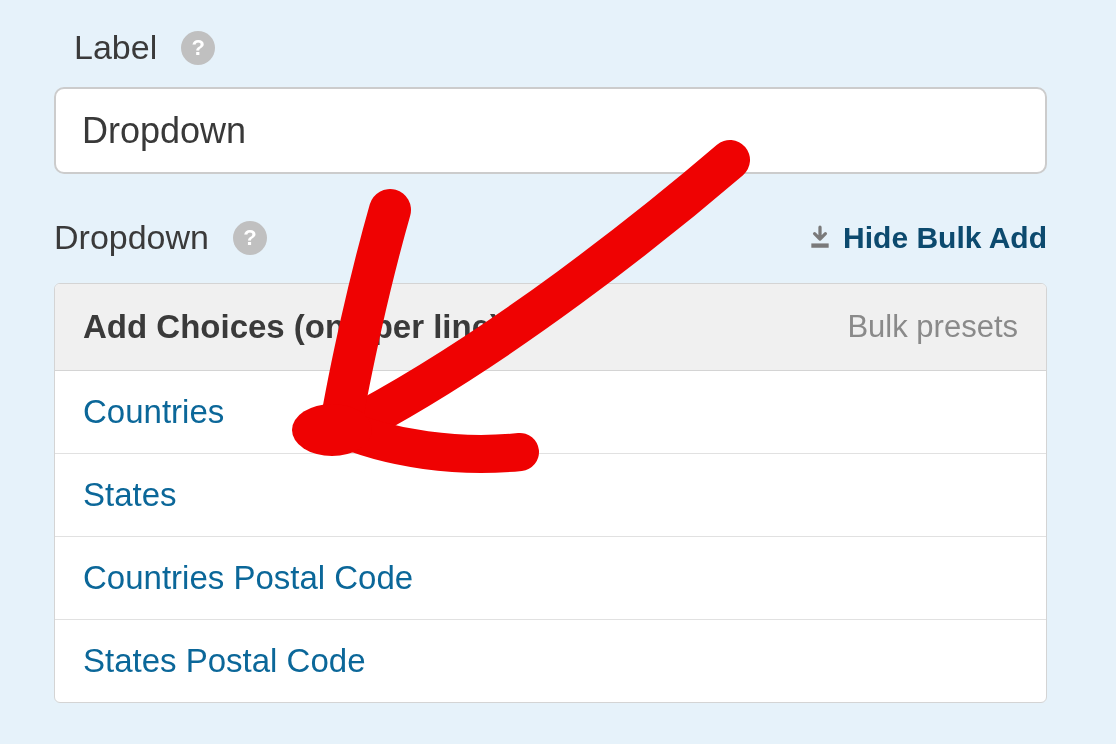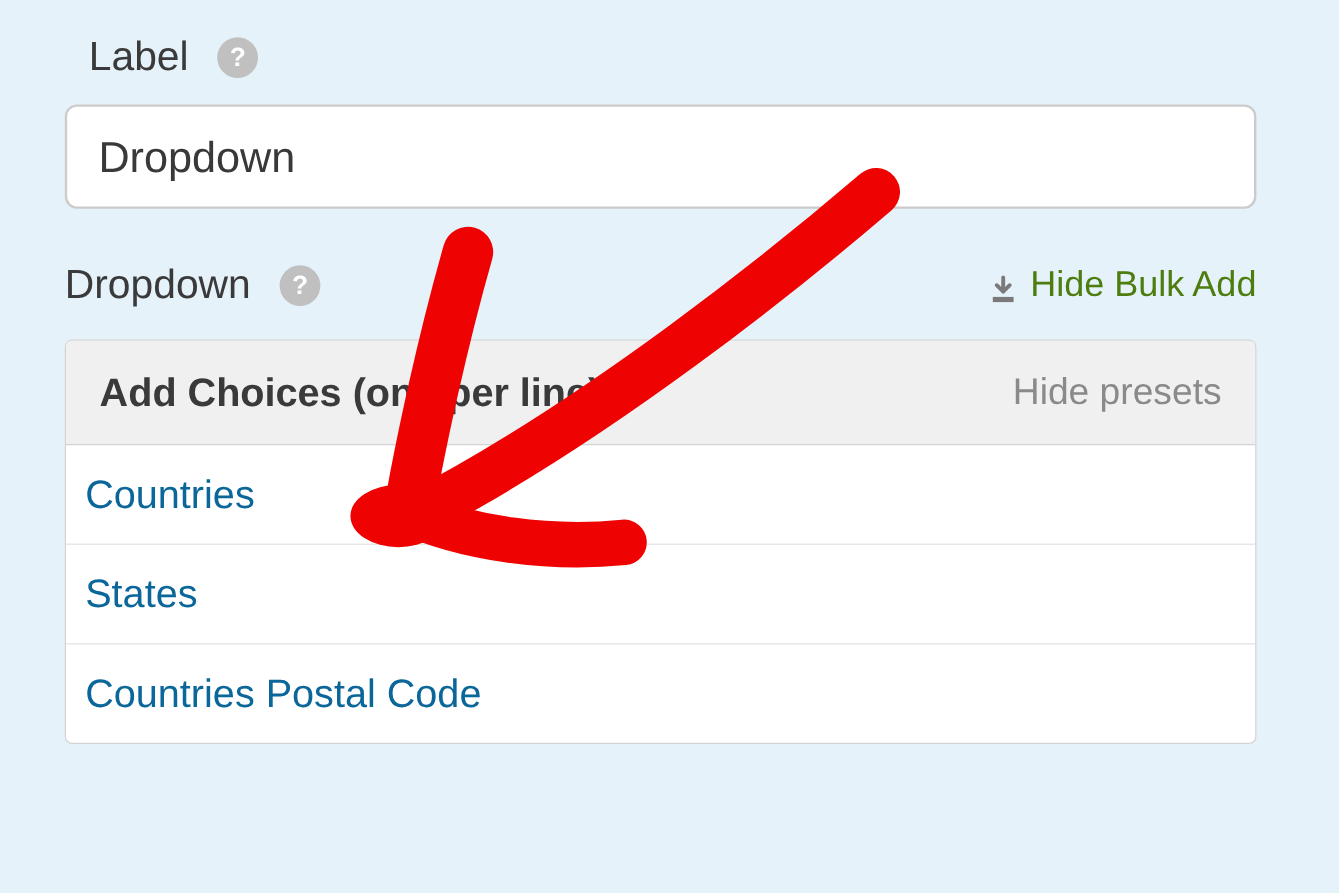--- a/index.html
+++ b/index.html
@@ -60,24 +60,25 @@
       justify-content: space-between;
       width: 993px;
       margin-bottom: 26px;
     }
     .choices-left {
       display: flex;
       align-items: center;
     }
     .bulk-toggle {
       display: flex;
-      align-items: flex-end;
-      color: #4d7c0f;
+      align-items: center;
+      color: #0c4a6e;
       font-size: 30px;
       cursor: pointer;
+      font-weight: bold;
     }
     .bulk-toggle .dl-icon {
       margin-right: 10px;
       display: inline-flex;
     }
     .presets-panel {
       width: 993px;
       border: 1px solid #d4d4d4;
       border-radius: 6px;
       background: #ffffff;
@@ -95,21 +96,21 @@
       font-size: 33px;
       font-weight: 700;
       color: #3a3a3a;
     }
     .hide-presets {
       font-size: 31px;
       color: #8a8a8a;
       cursor: pointer;
     }
     .preset-item {
-      padding: 22px 16px;
+      padding: 22px 28px;
       border-bottom: 1px solid #e1e1e1;
       font-size: 33px;
       color: #0b6799;
       cursor: pointer;
     }
     .preset-item:last-child {
       border-bottom: none;
     }
     .annotation {
       position: absolute;
@@ -140,25 +141,26 @@
           <rect x="4" y="17" width="16" height="4" fill="#7a7a7a"></rect>
         </svg>
       </span>
       <span>Hide Bulk Add</span>
     </div>
   </div>
 
   <div class="presets-panel">
     <div class="panel-header">
       <span class="panel-title">Add Choices (one per line)</span>
-      <span class="hide-presets">Hide presets</span>
+      <span class="hide-presets">Bulk presets</span>
     </div>
     <div class="preset-item">Countries</div>
     <div class="preset-item">States</div>
     <div class="preset-item">Countries Postal Code</div>
+    <div class="preset-item">States Postal Code</div>
   </div>
 
   <svg class="annotation" style="left:240px; top:130px;" width="510" height="360" viewBox="0 0 510 360">
 
     <path d="M 490 30 C 420 90, 260 220, 105 300" stroke="#ef0202" stroke-width="40" fill="none" stroke-linecap="round"></path>
 
     <path d="M 150 80 C 130 150, 110 240, 100 300" stroke="#ef0202" stroke-width="42" fill="none" stroke-linecap="round"></path>
 
     <path d="M 95 295 C 150 320, 220 328, 280 322" stroke="#ef0202" stroke-width="38" fill="none" stroke-linecap="round"></path>
 

